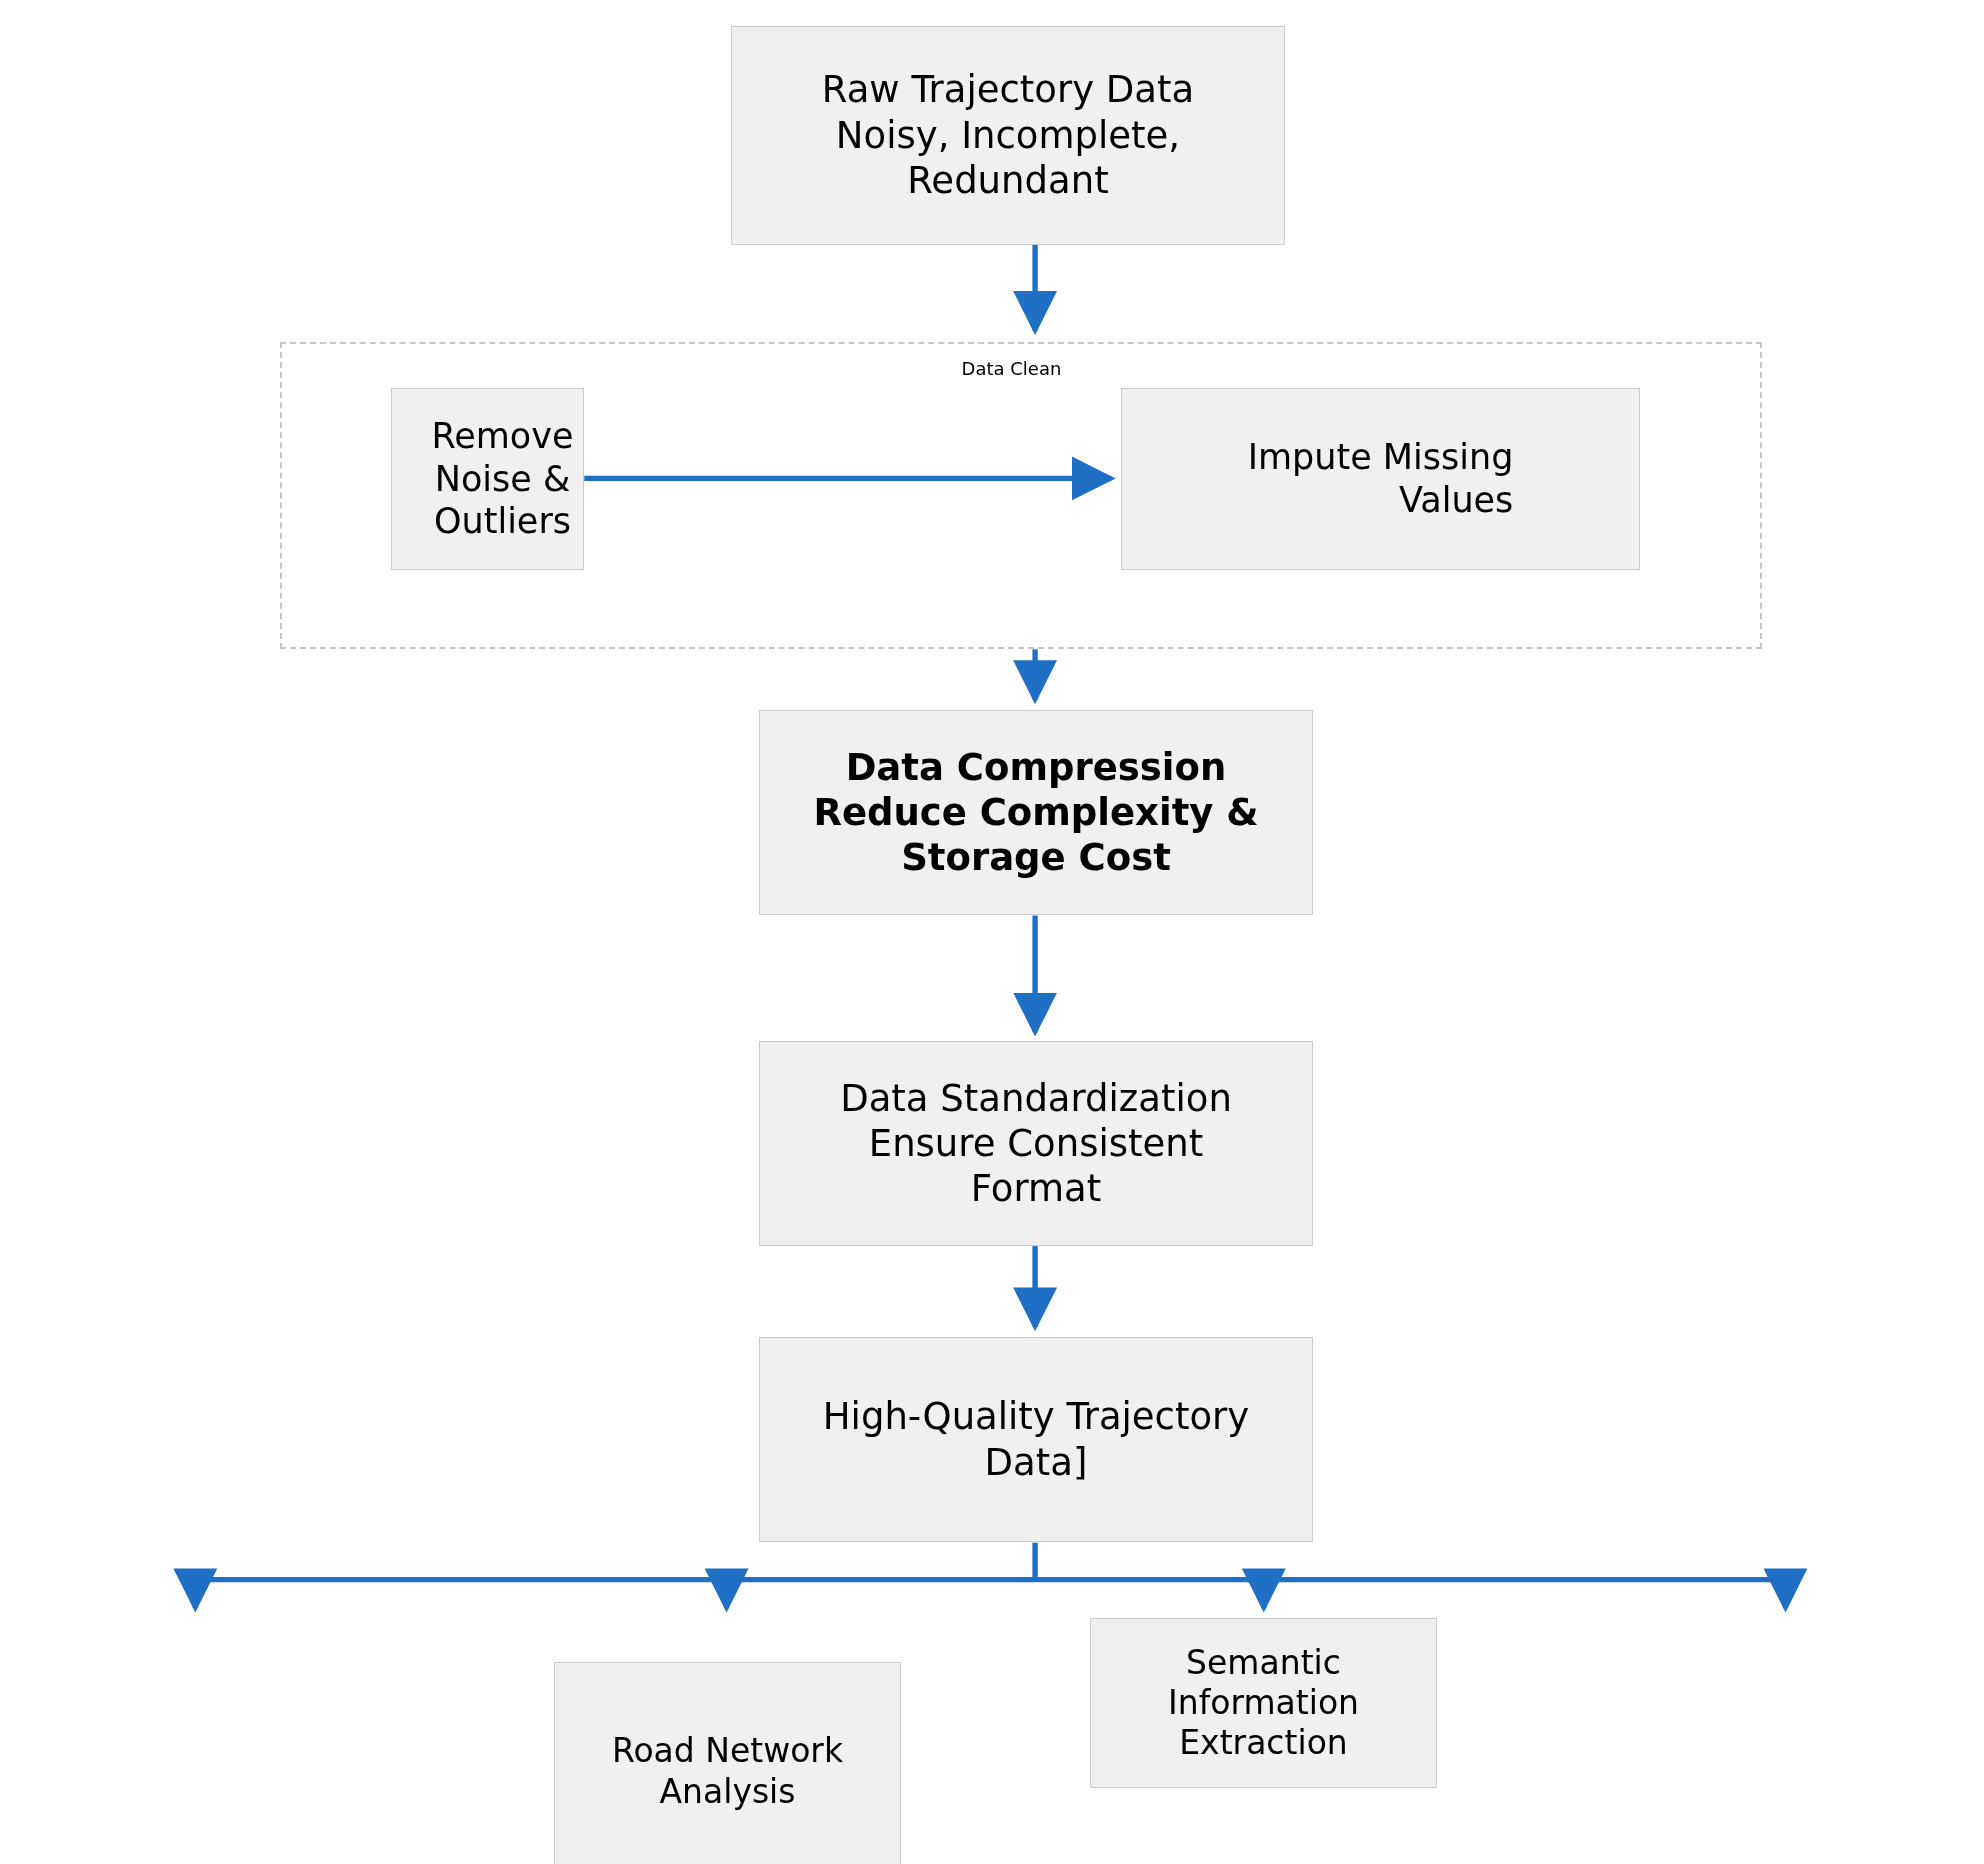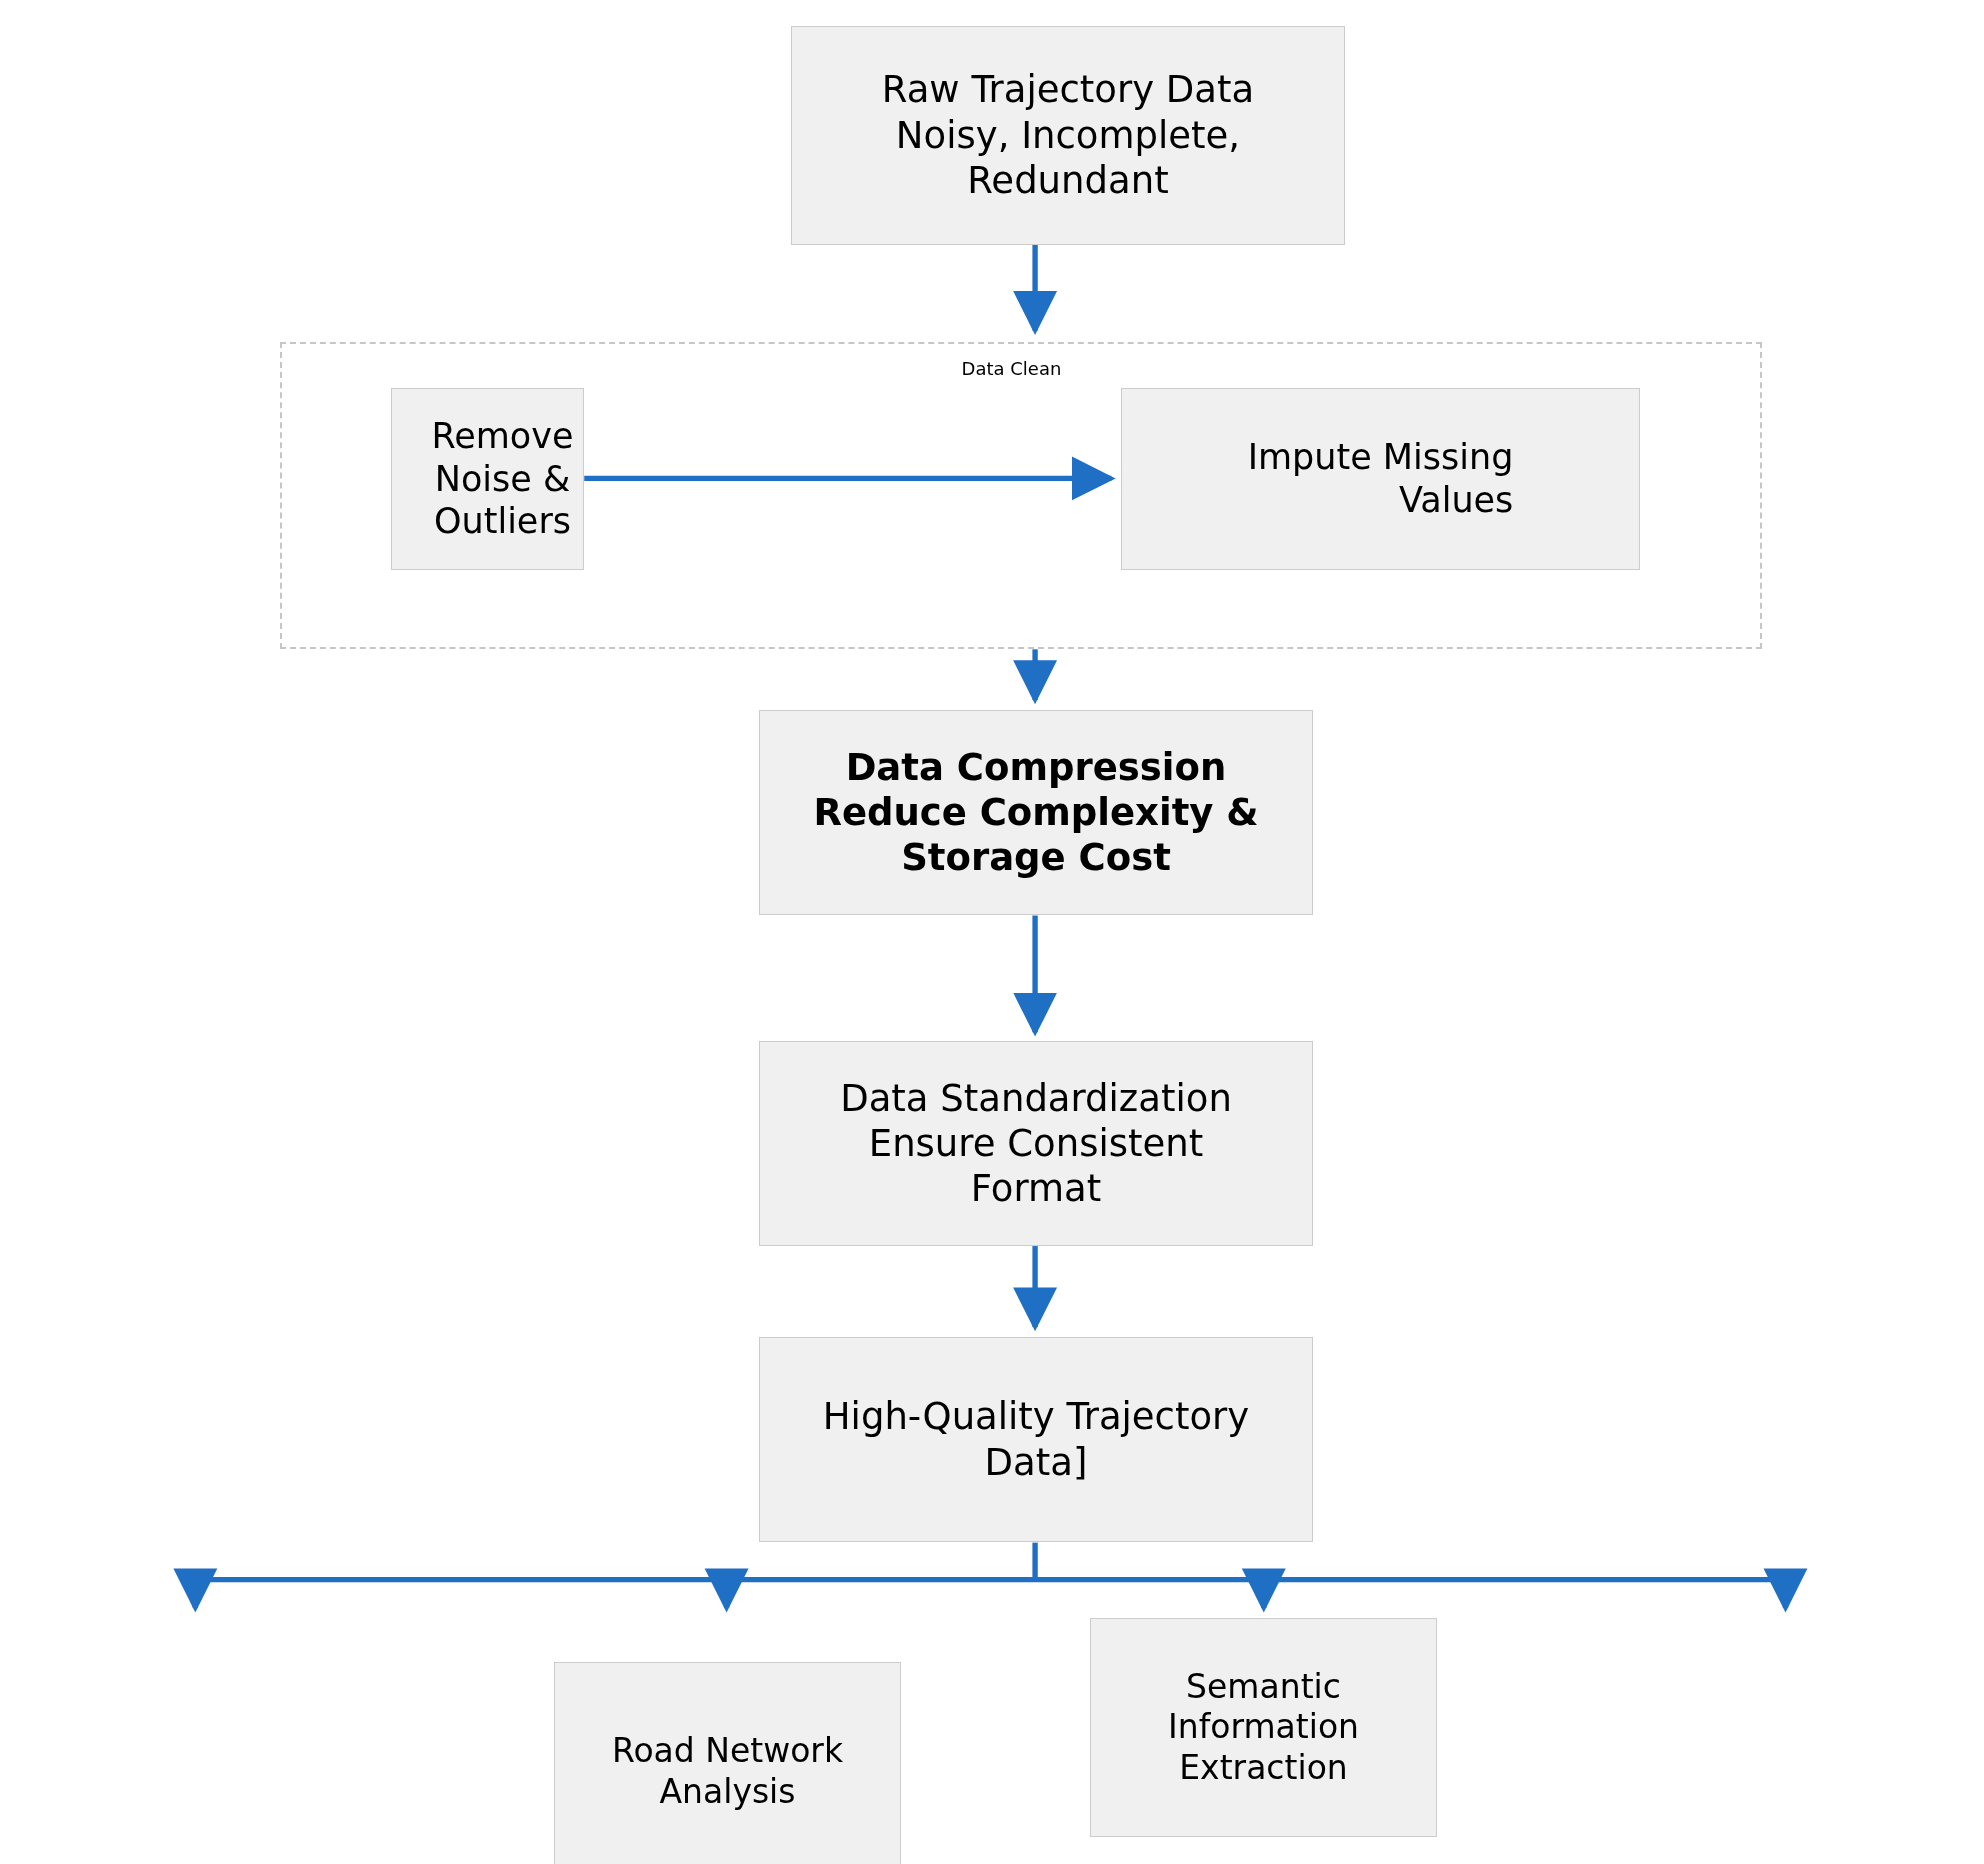--- a/index.html
+++ b/index.html
@@ -96,21 +96,21 @@
       <line x1="328" y1="2648" x2="328" y2="2700" stroke="#1f6fc4" stroke-width="9" marker-end="url(#arrowhead)"></line>
       <line x1="1220" y1="2648" x2="1220" y2="2700" stroke="#1f6fc4" stroke-width="9" marker-end="url(#arrowhead)"></line>
       <line x1="2122" y1="2648" x2="2122" y2="2700" stroke="#1f6fc4" stroke-width="9" marker-end="url(#arrowhead)"></line>
       <line x1="2998" y1="2648" x2="2998" y2="2700" stroke="#1f6fc4" stroke-width="9" marker-end="url(#arrowhead)"></line>
     </g>
   </svg>
 
   <div class="group-box" style="left:280px; top:342px; width:1482px; height:307px;"></div>
   <div class="group-label" style="left:958px; top:358px;">Data Clean</div>
 
-  <div class="node node-lg" style="left:791px; top:25.6px; width:554px; height:219px;">Raw Trajectory Data
+  <div class="node node-lg" style="left:731px; top:25.6px; width:554px; height:219px;">Raw Trajectory Data
 Noisy, Incomplete,
 Redundant</div>
 
   <div class="node node-md" style="left:391px; top:388px; width:193px; height:182px;padding-left:36px;">Remove Noise &amp;
 Outliers</div>
 
   <div class="node node-md" style="left:1121px; top:388px; width:519px; height:182px;text-align:right;">Impute Missing
 Values</div>
 
   <div class="node node-lg" style="left:759px; top:710px; width:554px; height:205px;font-weight:bold;">Data Compression
@@ -121,19 +121,19 @@
 Ensure Consistent
 Format</div>
 
   <div class="node node-lg" style="left:759px; top:1337px; width:554px; height:205px;">High-Quality Trajectory
 Data]</div>
 
 
   <div class="node node-sm" style="left:554px; top:1618px; width:347px; height:219px;margin-top:44px;">Road Network
 Analysis</div>
 
-  <div class="node node-sm" style="left:1090px; top:1618px; width:347px; height:219px;">Semantic
+  <div class="node node-sm" style="left:1090px; top:1618px; width:347px; height:170px;">Semantic
 Information
 Extraction</div>
 
 
 </div>
 
 
 </body></html>

